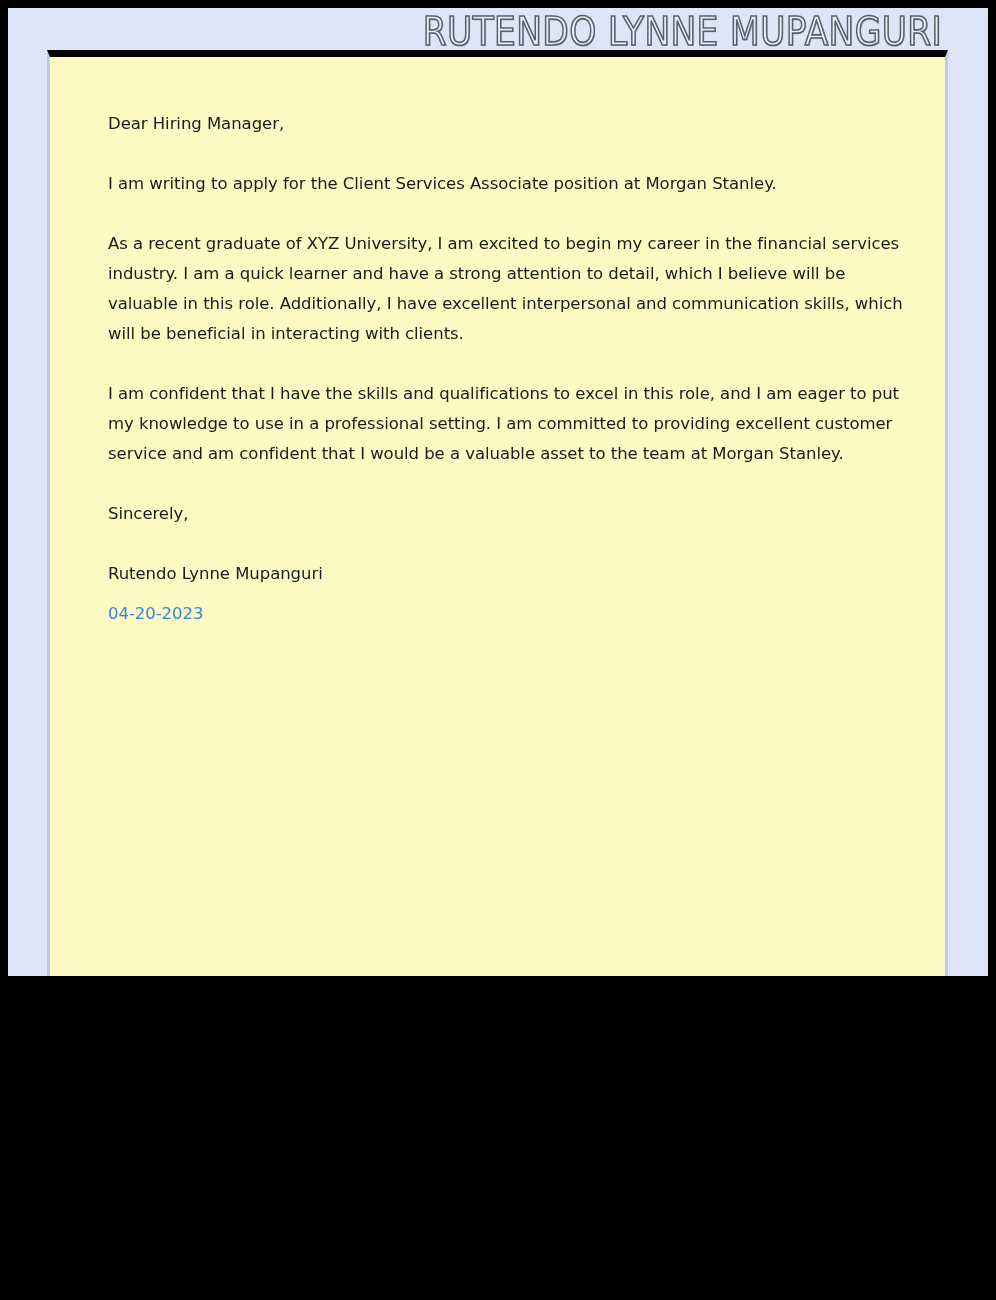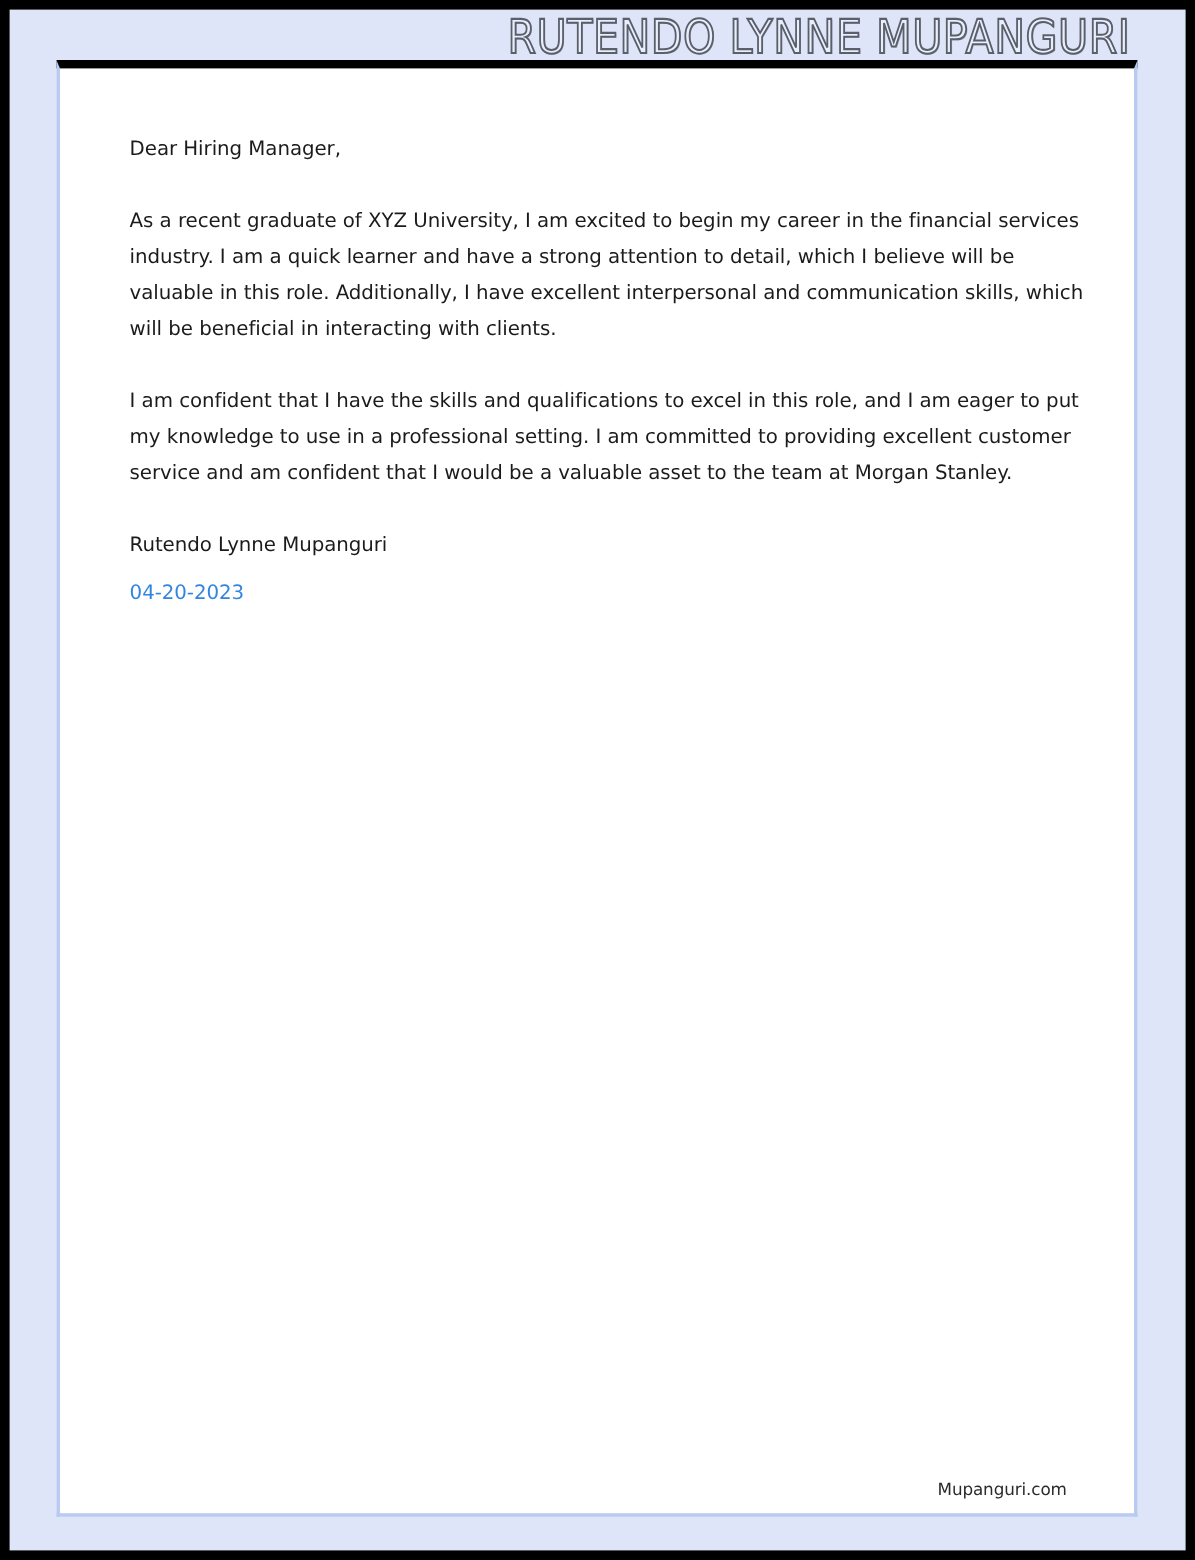--- a/index.html
+++ b/index.html
@@ -14,21 +14,21 @@
     font-family: "DejaVu Sans", "Liberation Sans", sans-serif;
     overflow: hidden;
   }
 
   
   .doc-frame {
     position: absolute;
     left: 8px;
     top: 8px;
     width: 980px;
-    height: 1284px;
+    height: 968px;
     background: #dee5f8;
     overflow: hidden;
   }
 
   
   .header-band {
     position: absolute;
     left: 0;
     top: 0;
     width: 980px;
@@ -57,21 +57,21 @@
     padding: 0;
   }
 
   
   .page {
     position: absolute;
     left: 39px;
     top: 42px;
     width: 901px;
     height: 1214px;
-    background: #ffffff;
+    background: #fef9c3;
     border-top: 7px solid #000000;
     border-left: 3px solid #b9cbf0;
     border-right: 3px solid #b9cbf0;
     border-bottom: 3px solid #b9cbf0;
     box-sizing: border-box;
   }
 
   .letter-body {
     position: absolute;
     left: 58px;
@@ -116,26 +116,28 @@
   <div class="header-band">
     <h1 class="doc-title">RUTENDO LYNNE MUPANGURI</h1>
   </div>
 
   <div class="page">
 
     <div class="letter-body">
 
       <p>Dear Hiring Manager,</p>
 
+      <p>I am writing to apply for the Client Services Associate position at Morgan Stanley.</p>
 
       <p>As a recent graduate of XYZ University, I am excited to begin my career in the financial services industry. I am a quick learner and have a strong attention to detail, which I believe will be valuable in this role. Additionally, I have excellent interpersonal and communication skills, which will be beneficial in interacting with clients.</p>
 
       <p>I am confident that I have the skills and qualifications to excel in this role, and I am eager to put my knowledge to use in a professional setting. I am committed to providing excellent customer service and am confident that I would be a valuable asset to the team at Morgan Stanley.</p>
 
 
+      <p>Sincerely,</p>
 
       <p class="tight">Rutendo Lynne Mupanguri</p>
 
       <p class="date-line">04-20-2023</p>
 
     </div>
 
     <div class="page-footer">Mupanguri.com</div>
 
   </div>

